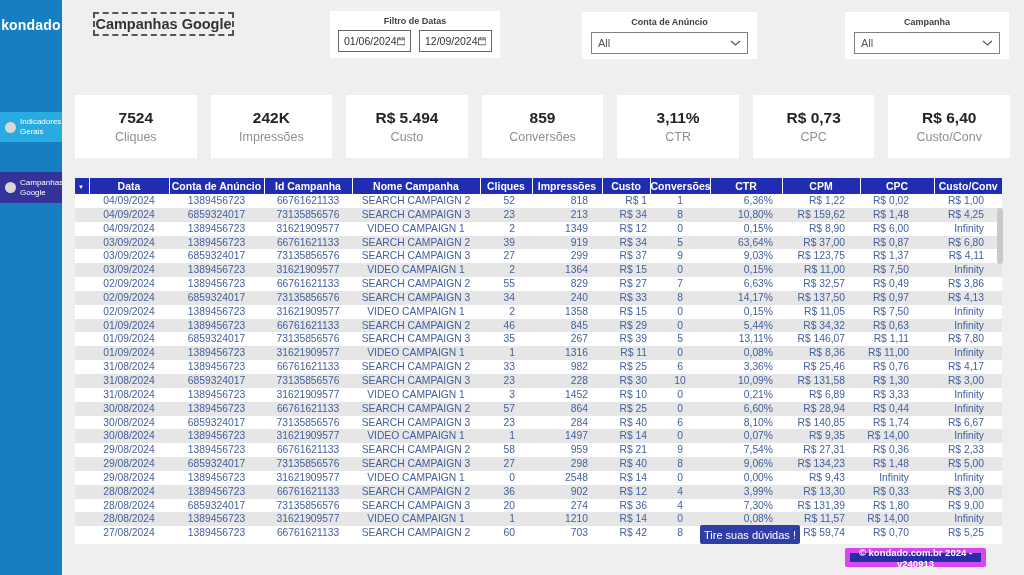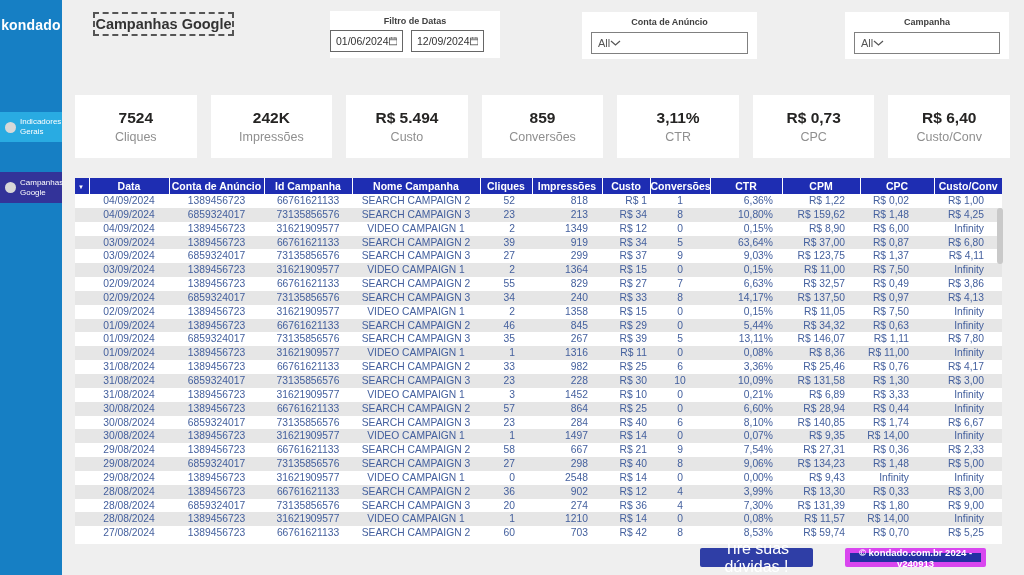--- a/index.html
+++ b/index.html
@@ -21,28 +21,28 @@
   .si-1 { top:112px; height:30px; background:var(--item-light); }
   .si-2 { top:172px; height:31px; background:var(--item-navy); }
   .bullet { width:11px; height:11px; border-radius:50%; background:#D8D8D8; flex:0 0 11px; }
   
   .title-box { position:absolute; left:93px; top:12px; width:141px; height:24px;
                border:2px dashed #555; display:flex; align-items:center; justify-content:center;
                font-size:14.5px; font-weight:bold; color:#333; background:transparent; }
   .filter-panel { position:absolute; background:#fff; }
   .fp-label { text-align:center; font-size:9px; font-weight:bold; color:#404040; margin-top:5px; }
   #panel-datas { left:330px; top:11px; width:170px; height:47px; }
-  .date-row { display:flex; gap:8px; margin-top:4px; }
+  .date-row { display:flex; justify-content:center; gap:8px; margin-top:4px; }
   .date-input { width:73px; height:22px; border:1px solid #666; background:#fff;
                 display:flex; align-items:center; justify-content:space-between;
                 padding:0 5px; font-size:10.5px; color:#333; cursor:pointer; }
   #panel-conta { left:582px; top:12px; width:175px; height:47px; }
   #panel-campanha { left:845px; top:12px; width:164px; height:47px; }
   .select-box { margin:5px auto 0; width:calc(100% - 18px); height:22px; border:1px solid #808080;
-                background:#fff; display:flex; align-items:center; justify-content:flex-start;
+                background:#fff; display:flex; align-items:center; justify-content:space-between;
                 padding:0 6px; font-size:11px; color:#555; cursor:pointer; }
   
   .kpi-row { position:absolute; left:75px; top:95px; width:935px; height:63px; display:flex; gap:14px; }
   .kpi-card { flex:1; background:#fff; display:flex; flex-direction:column;
               align-items:center; justify-content:center; gap:3px; }
   .kpi-value { font-size:15.5px; font-weight:bold; color:#252423; }
   .kpi-label { font-size:12.5px; color:#8F8F8F; }
   
   .table-wrap { position:absolute; left:75px; top:178px; width:927px; height:366px; background:#fff; }
   table { border-collapse:collapse; table-layout:fixed; width:927px; }
@@ -58,22 +58,22 @@
   .al-r { text-align:right; padding-right:14px; }
   tbody td:nth-child(6)  { padding-right:17px; }
   tbody td:nth-child(8)  { padding-right:3px;  }
   tbody td:nth-child(10) { padding-right:9px;  }
   tbody td:nth-child(11) { padding-right:15px; }
   tbody td:nth-child(12) { padding-right:25px; }
   tbody td:nth-child(13) { padding-right:18px; }
   .scroll-thumb { position:absolute; left:997px; top:208px; width:6px; height:56px;
                   background:#C9C9C9; border-radius:3px; cursor:grab; }
   
-  .btn-help { position:absolute; left:700px; top:548px; width:113px; height:19px;
-              background:var(--btn-blue); color:#fff; font-size:16px; border:none; border-radius:2px;
+  .btn-help { position:absolute; left:700px; top:525px; width:100px; height:19px;
+              background:var(--btn-blue); color:#fff; font-size:11px; border:none; border-radius:2px;
               display:flex; align-items:center; justify-content:center; cursor:pointer; }
   .btn-copy { position:absolute; left:845px; top:548px; width:141px; height:19px;
               background:var(--btn-dark); color:#fff; font-size:9.5px; font-weight:bold;
               border:5px solid #d946ef; border-radius:2px;
               display:flex; align-items:center; justify-content:center; cursor:pointer; }
 </style>
 </head>
 <body>
 
 <div class="canvas" style="--sidebar: #167FC4; --item-light: #29ABE2; --item-navy: #333399; --hdr-blue: #1E2DB2; --btn-blue: #2F3EA6; --btn-dark: #2430A3; --row-alt: #E6E6E6; --row-text: #44609E;">
@@ -476,21 +476,21 @@
             <td class="al-r">R$ 14,00</td>
             <td class="al-r">Infinity</td>
           </tr>
           <tr>
             <td></td>
             <td class="al-c">29/08/2024</td>
             <td class="al-c">1389456723</td>
             <td class="al-c">66761621133</td>
             <td class="al-c">SEARCH CAMPAIGN 2</td>
             <td class="al-r">58</td>
-            <td class="al-r">667</td>
+            <td class="al-r">959</td>
             <td class="al-r">R$ 21</td>
             <td class="al-c">9</td>
             <td class="al-r">7,54%</td>
             <td class="al-r">R$ 27,31</td>
             <td class="al-r">R$ 0,36</td>
             <td class="al-r">R$ 2,33</td>
           </tr>
           <tr>
             <td></td>
             <td class="al-c">29/08/2024</td>

